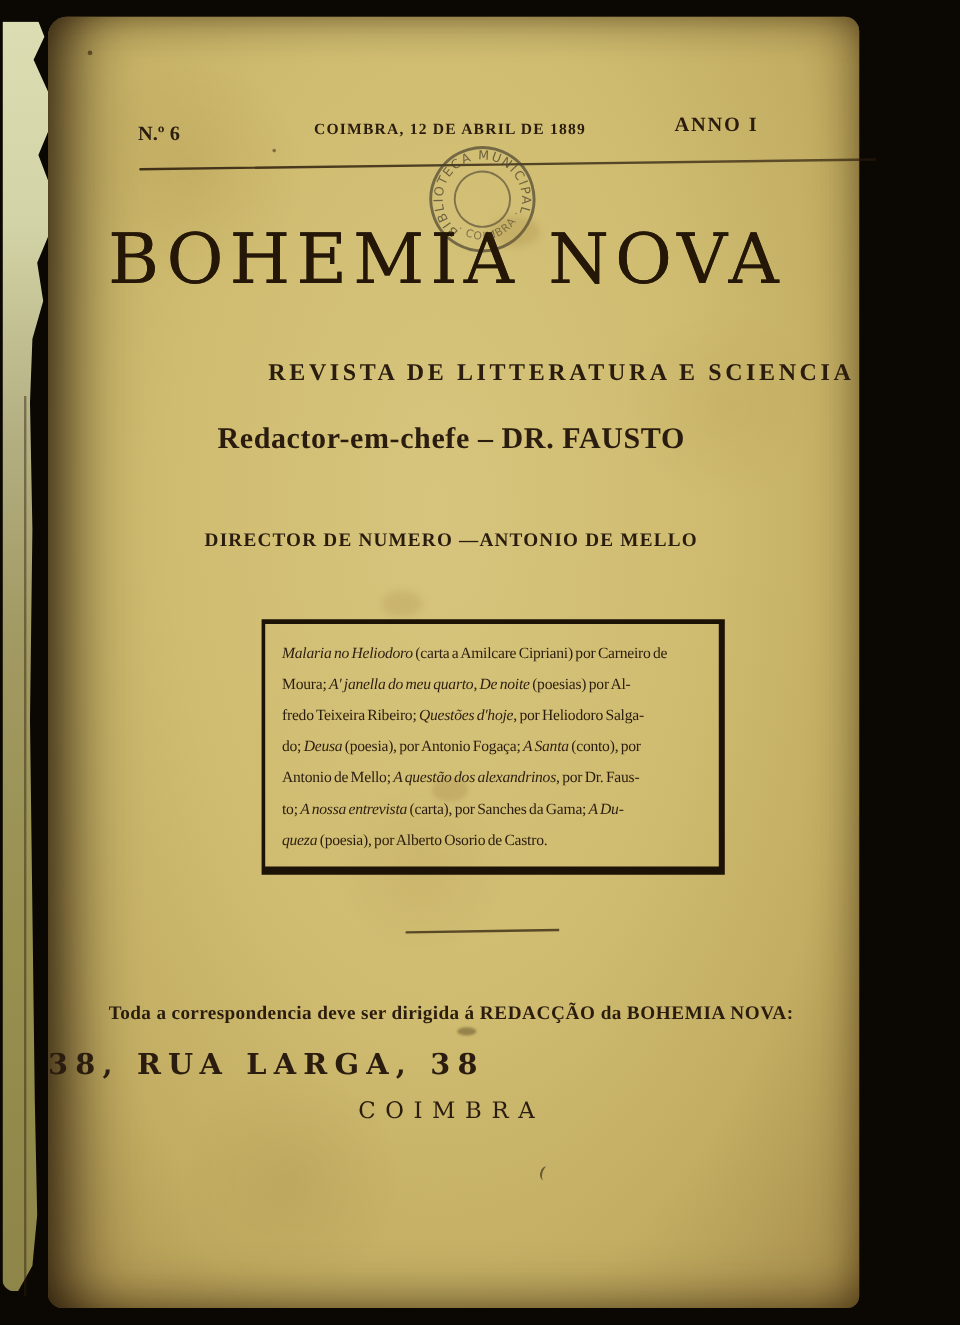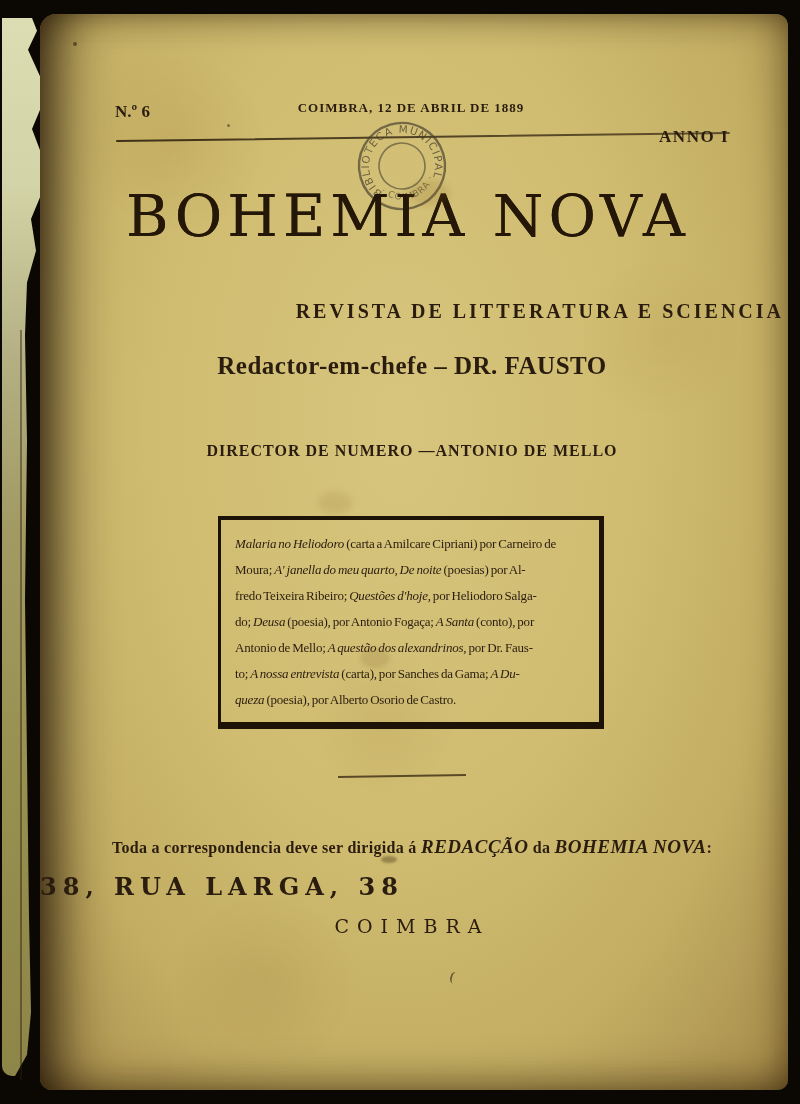--- a/index.html
+++ b/index.html
@@ -11,41 +11,41 @@
     background:linear-gradient(to bottom,#dcddb2 0%,#d2d3a6 16%,#b4b083 32%,
       #a29a63 48%,#97904f 72%,#8e8548 100%);
     clip-path:polygon(0 0,30px 0,35px 1.2%,26px 3%,38px 5.5%,41px 8%,
       30px 10.5%,42px 13.5%,40px 16.5%,29px 19%,34px 22%,25px 25%,23px 30%,
       25px 40%,23px 55%,25px 70%,27px 85%,29px 94%,25px 98%,13px 100%,0 100%);
     border-bottom-left-radius:10px;}
   .crease{position:absolute;left:20px;top:330px;width:2px;height:750px;
     background:rgba(45,28,10,.45);filter:blur(.4px);}
 
   
-  .page{position:absolute;left:40px;top:14px;width:748px;height:1076px;
+  .page{position:absolute;left:40px;top:14px;width:676px;height:1076px;
     border-radius:16px 12px 10px 12px;
     background:radial-gradient(ellipse at 48% 38%,#d7c57e 0%,#cfbc70 45%,
       #c2ad62 72%,#ab924f 94%,#9c8344 100%);
     box-shadow:inset 42px 0 55px -28px rgba(30,17,5,.9),
       inset -18px 0 40px -20px rgba(60,40,12,.55),
       inset 0 -22px 45px -22px rgba(55,35,10,.5),
       inset 0 16px 35px -20px rgba(60,40,12,.4);}
   .foxing{position:absolute;inset:0;border-radius:inherit;pointer-events:none;
     background:radial-gradient(circle at 18% 12%,rgba(140,100,35,.12),transparent 90px),
       radial-gradient(circle at 46% 66%,rgba(150,110,40,.10),transparent 70px),
       radial-gradient(circle at 83% 30%,rgba(140,100,35,.08),transparent 80px),
       radial-gradient(circle at 30% 90%,rgba(120,85,30,.10),transparent 90px);}
 
   .page *{color:#2a1c0e;}
 
   .issue{position:absolute;left:75px;top:88px;font-size:17px;font-weight:bold;}
   .dateline{position:absolute;left:0;right:6px;top:86px;text-align:center;
     font-size:13px;font-weight:bold;letter-spacing:1px;}
-  .yearlbl{position:absolute;right:59px;top:80px;font-size:17px;
-    font-weight:bold;letter-spacing:1.5px;margin-top:33px;}
+  .yearlbl{position:absolute;right:84px;top:80px;font-size:17px;
+    font-weight:bold;letter-spacing:1.5px;}
   .rule{position:absolute;left:76px;top:126px;width:614px;height:2px;
     background:linear-gradient(to right,rgba(40,26,10,.85),rgba(40,26,10,.65));
     transform:rotate(-0.75deg);transform-origin:left center;border-radius:1px;}
 
   .stamp{position:absolute;left:302px;top:92px;width:120px;height:120px;
     opacity:.8;}
   .stamp text{font-family:"DejaVu Sans",sans-serif;}
 
   .title{position:absolute;left:0;right:12px;top:168px;text-align:center;
     font-family:"DejaVu Serif",serif;font-size:58px;letter-spacing:5px;
@@ -62,21 +62,21 @@
     padding:11px 12px 9px 14px;box-sizing:border-box;}
   .c-line{font-size:13px;line-height:26px;white-space:nowrap;
     letter-spacing:-.2px;word-spacing:-1px;color:#2b1d0e;}
   .seg-it{font-style:italic;}
 
   .separator{position:absolute;left:298px;top:761px;width:128px;height:1.5px;
     background:rgba(50,35,15,.75);transform:rotate(-0.9deg);}
 
   .correspondence{position:absolute;left:0;right:4px;top:822px;
     text-align:center;font-size:16px;font-weight:bold;letter-spacing:.3px;}
-  .seg-caps{font-size:19px;letter-spacing:.5px;font-style:italic;}
+  .seg-caps{font-size:16px;letter-spacing:.5px;}
   .street{position:absolute;left:0;right:4px;top:858px;
     font-family:"DejaVu Serif",serif;font-size:24px;font-weight:bold;
     letter-spacing:6px;}
   .city{position:absolute;left:0;right:4px;top:901px;text-align:center;
     font-family:"DejaVu Serif",serif;font-size:19px;font-weight:normal;
     letter-spacing:8px;}
 
   .dot1{position:absolute;left:33px;top:28px;width:4px;height:4px;
     border-radius:50%;background:rgba(50,33,14,.6);}
   .dot2{position:absolute;left:187px;top:110px;width:3px;height:3px;

